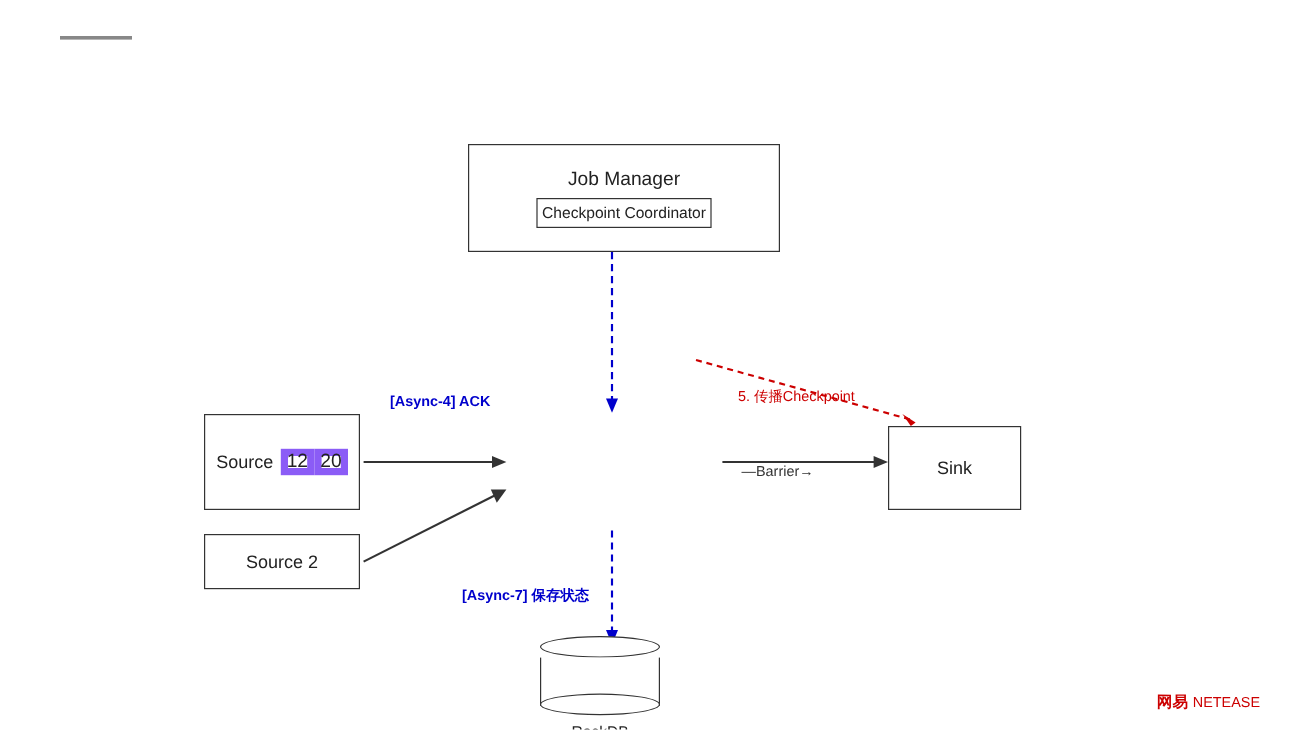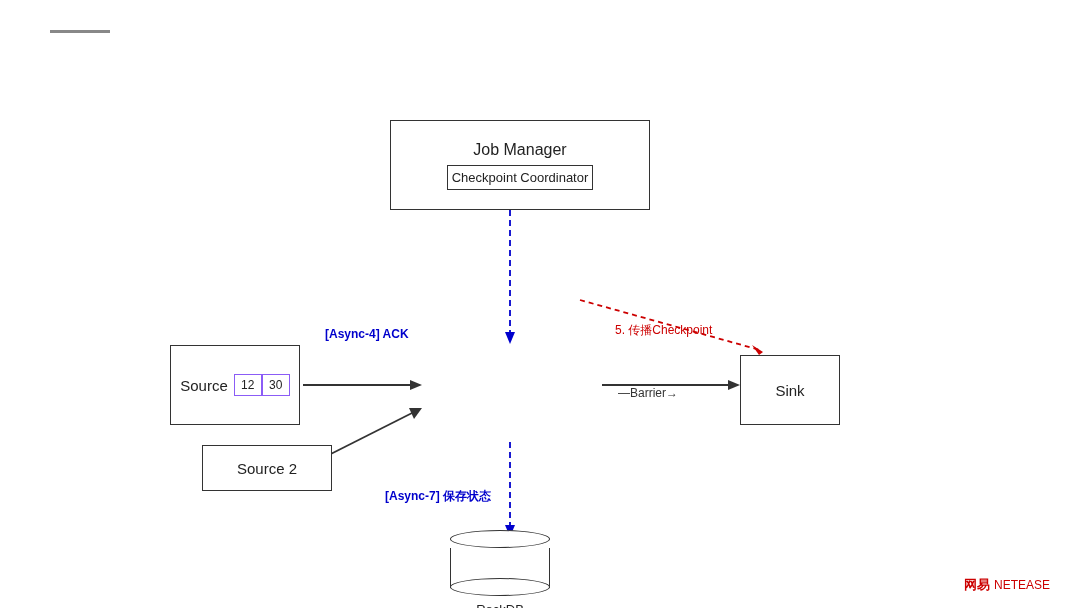--- a/index.html
+++ b/index.html
@@ -108,39 +108,38 @@
     .source1-label {
       font-size: 15px;
     }
 
     .source-cells {
       display: flex;
       gap: 0;
     }
 
     .source-cell {
-      border: 1px solid #8b5cf6;
+      border: 6px solid #8b5cf6;
       width: 28px;
       height: 22px;
       display: flex;
       align-items: center;
       justify-content: center;
-      font-size: 12px;
+      font-size: 16px;
     }
 
     .source2-box {
       width: 130px;
       height: 46px;
       top: 345px;
       left: 110px;
-      margin-left: 32px;
     }
 
     .sink-box {
-      width: 100px;
+      width: 111px;
       height: 70px;
       top: 255px;
       left: 680px;
     }
 
     
     .diagram-svg {
       position: absolute;
       top: 0;
       left: 0;
@@ -289,21 +288,21 @@
       <span class="job-manager-label">Job Manager</span>
       <div class="checkpoint-coord-box">
         <span>Checkpoint Coordinator</span>
       </div>
     </div>
 
     <div class="box source1-box">
       <span class="source1-label">Source</span>
       <div class="source-cells">
         <div class="source-cell">12</div>
-        <div class="source-cell">30</div>
+        <div class="source-cell">20</div>
       </div>
     </div>
 
     <div class="box source2-box">
       <span>Source 2</span>
     </div>
 
 
     <div class="box sink-box">
       <span>Sink</span>

